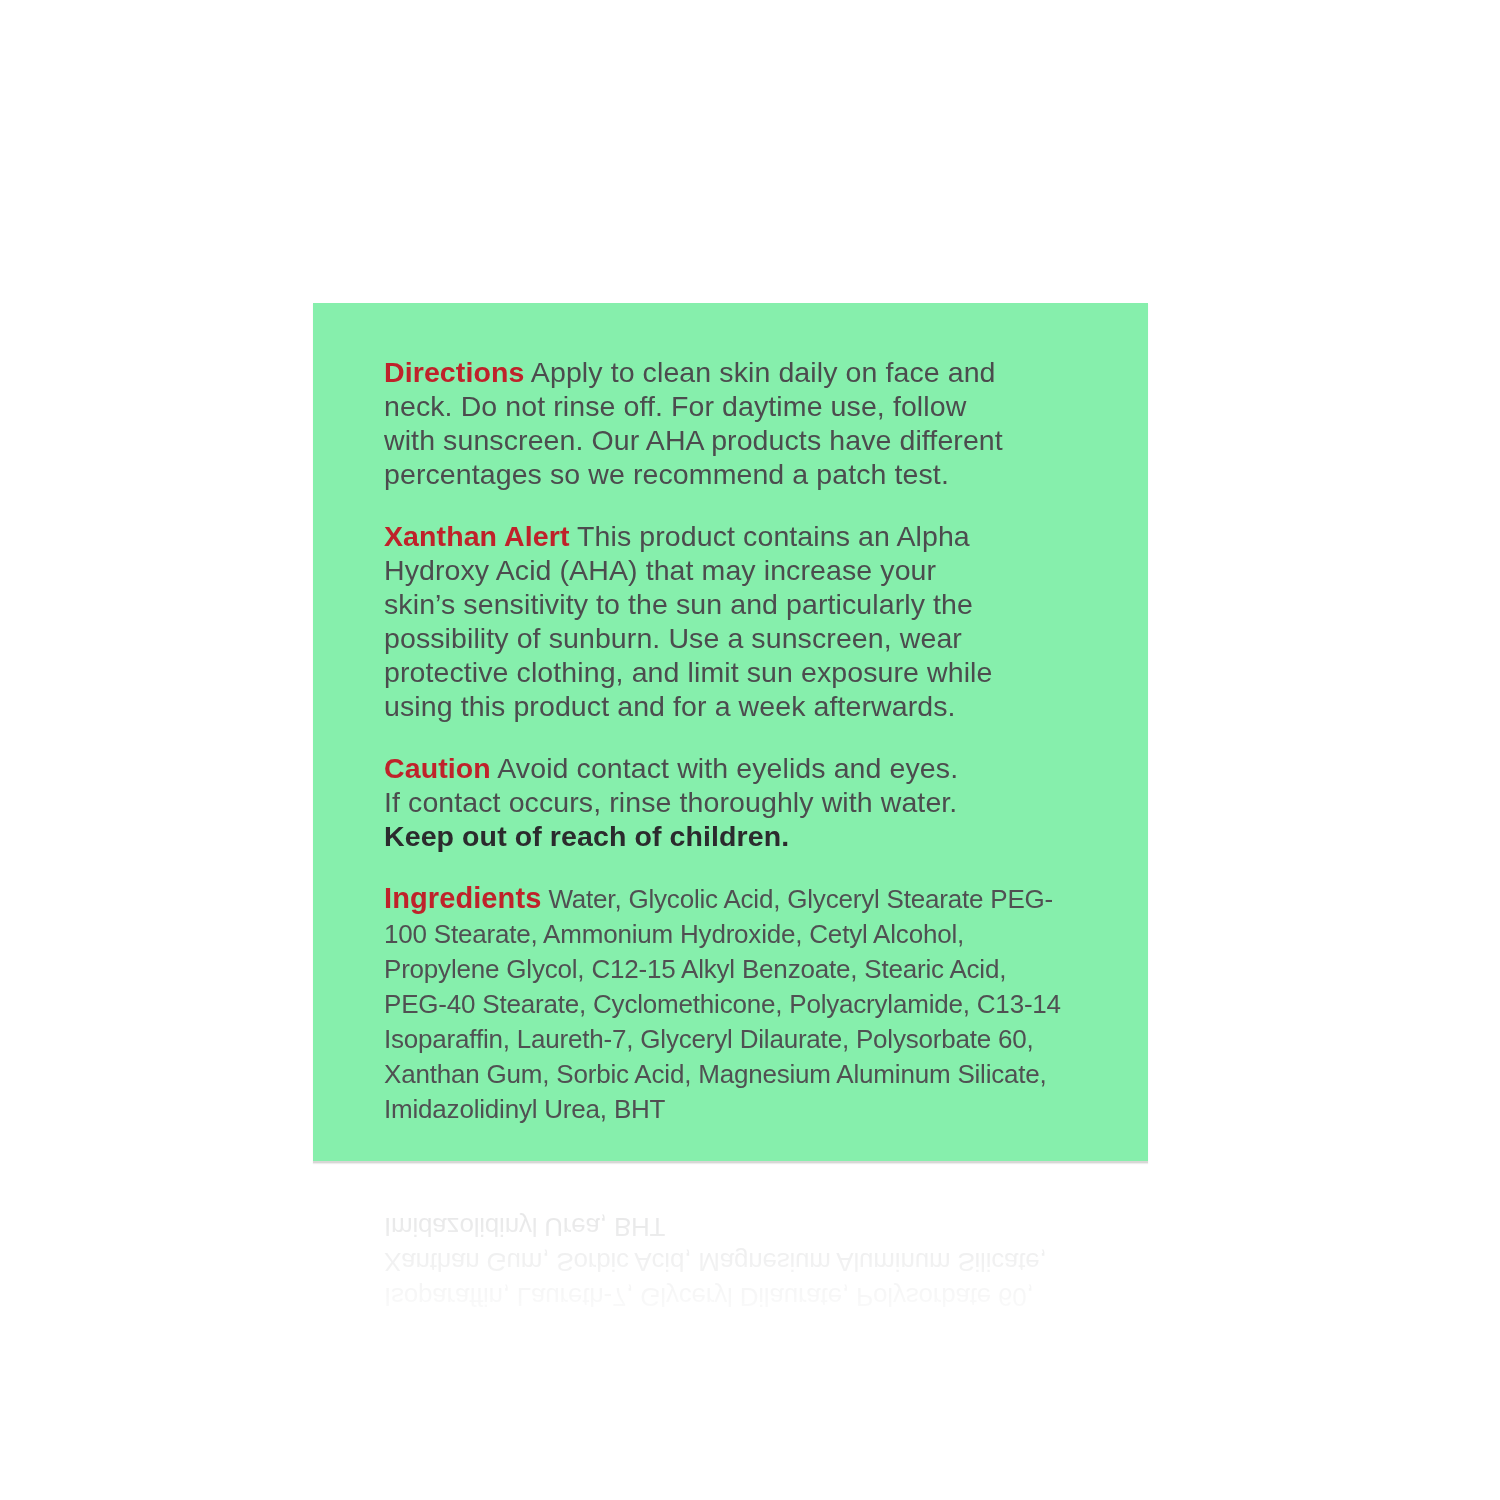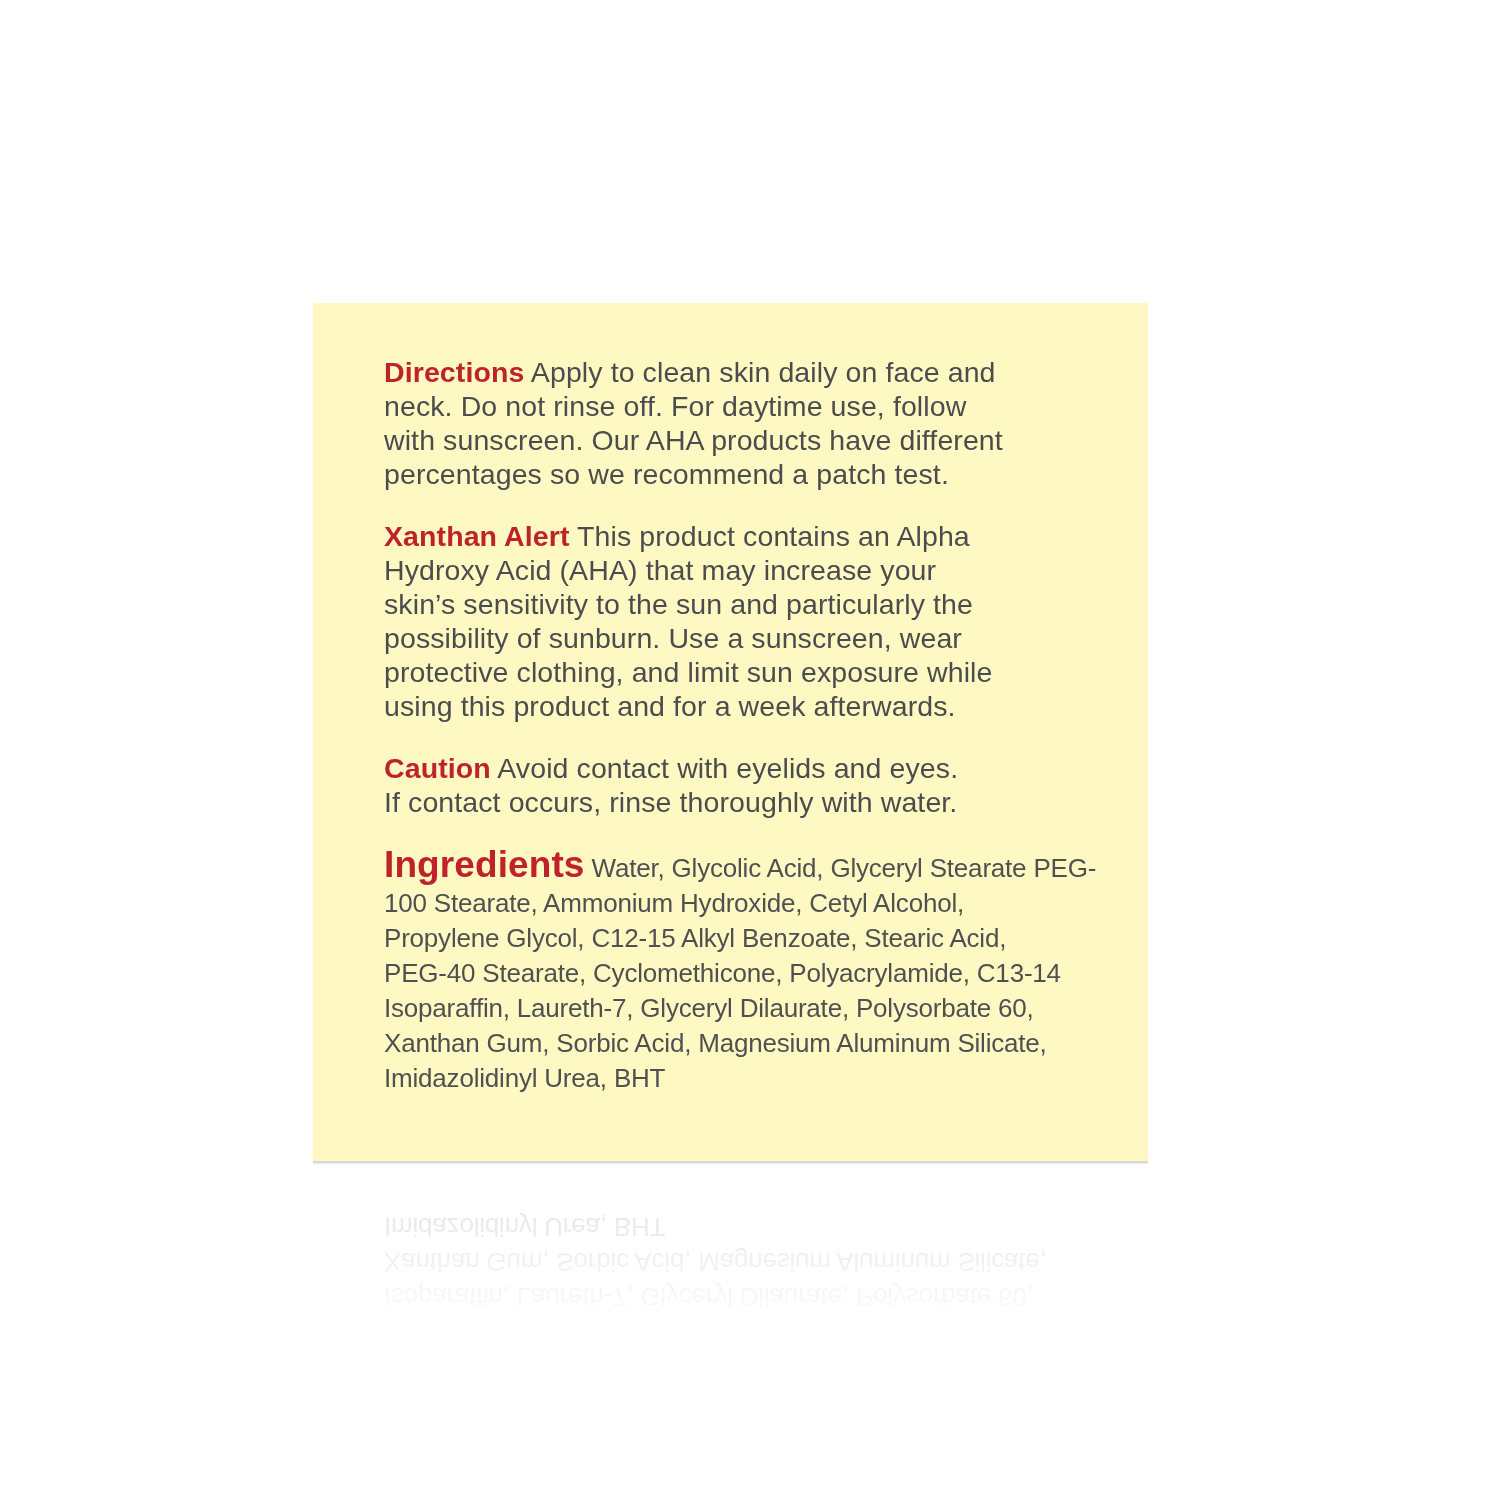--- a/index.html
+++ b/index.html
@@ -16,21 +16,21 @@
   }
 
   
   .card {
     position: absolute;
     left: 313px;
     top: 303px;
     width: 835px;
     height: 860px;
     box-sizing: border-box;
-    background: #fef9c3;
+    background: #86efac;
     padding: 52px 48px 0 71px;
     border-bottom: 2px solid #d7d7d5;
     box-shadow: 0 1px 1px rgba(0,0,0,0.07);
   }
 
   .para {
     margin: 0 0 28px 0;
     font-size: 28.5px;
     line-height: 34px;
     color: #4c4c4e;
@@ -43,21 +43,21 @@
     font-weight: bold;
   }
 
   .para.ingredients {
     font-size: 26px;
     line-height: 35px;
     letter-spacing: -0.2px;
     color: #505052;
   }
   .para.ingredients .heading {
-    font-size: 37px;
+    font-size: 29px;
     letter-spacing: 0.1px;
   }
 
   .emphasis {
     display: block;
     color: #2b2b2d;
     font-weight: 600;
   }
 
   
@@ -115,20 +115,21 @@
 skin’s sensitivity to the sun and particularly the
 possibility of sunburn. Use a sunscreen, wear
 protective clothing, and limit sun exposure while
 using this product and for a week afterwards.</span>
     </p>
 
     <p class="para">
       <span class="heading">Caution</span>
       <span class="wrap">Avoid contact with eyelids and eyes.
 If contact occurs, rinse thoroughly with water.</span>
+      <span class="emphasis">Keep out of reach of children.</span>
     </p>
 
     <p class="para ingredients">
       <span class="heading">Ingredients</span>
       <span class="wrap">Water, Glycolic Acid, Glyceryl Stearate PEG-
 100 Stearate, Ammonium Hydroxide, Cetyl Alcohol,
 Propylene Glycol, C12-15 Alkyl Benzoate, Stearic Acid,
 PEG-40 Stearate, Cyclomethicone, Polyacrylamide, C13-14
 Isoparaffin, Laureth-7, Glyceryl Dilaurate, Polysorbate 60,
 Xanthan Gum, Sorbic Acid, Magnesium Aluminum Silicate,

